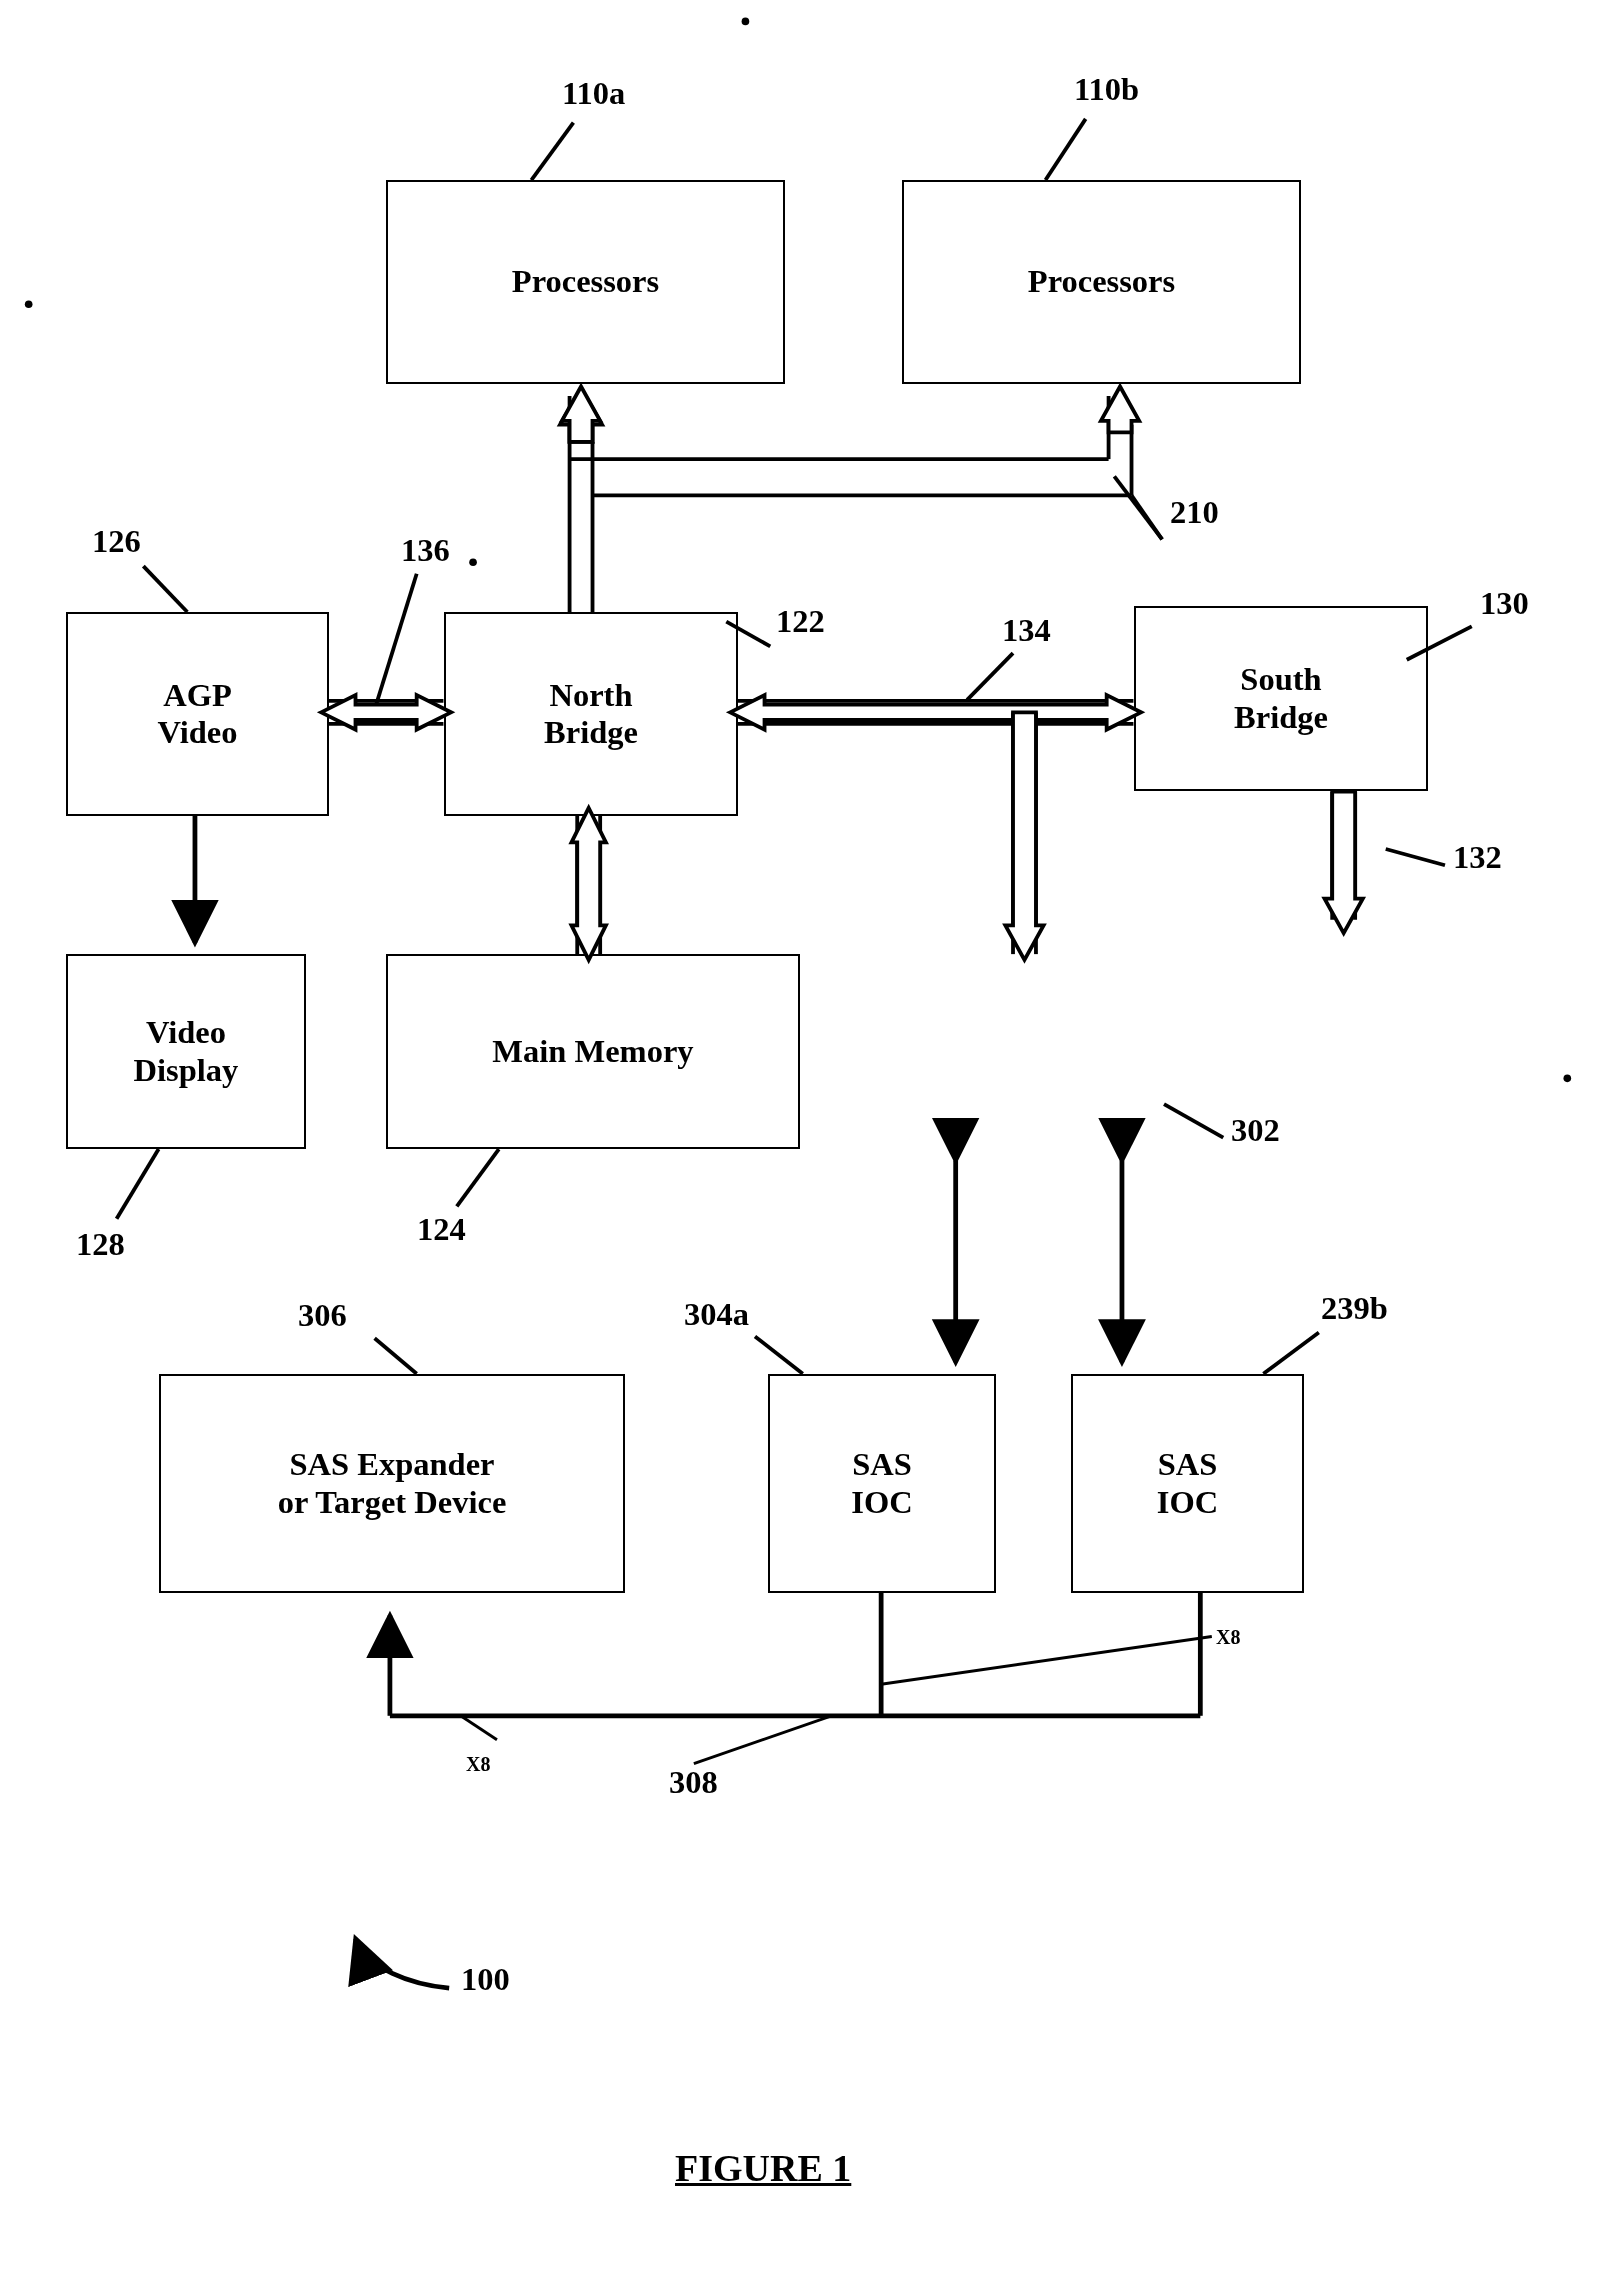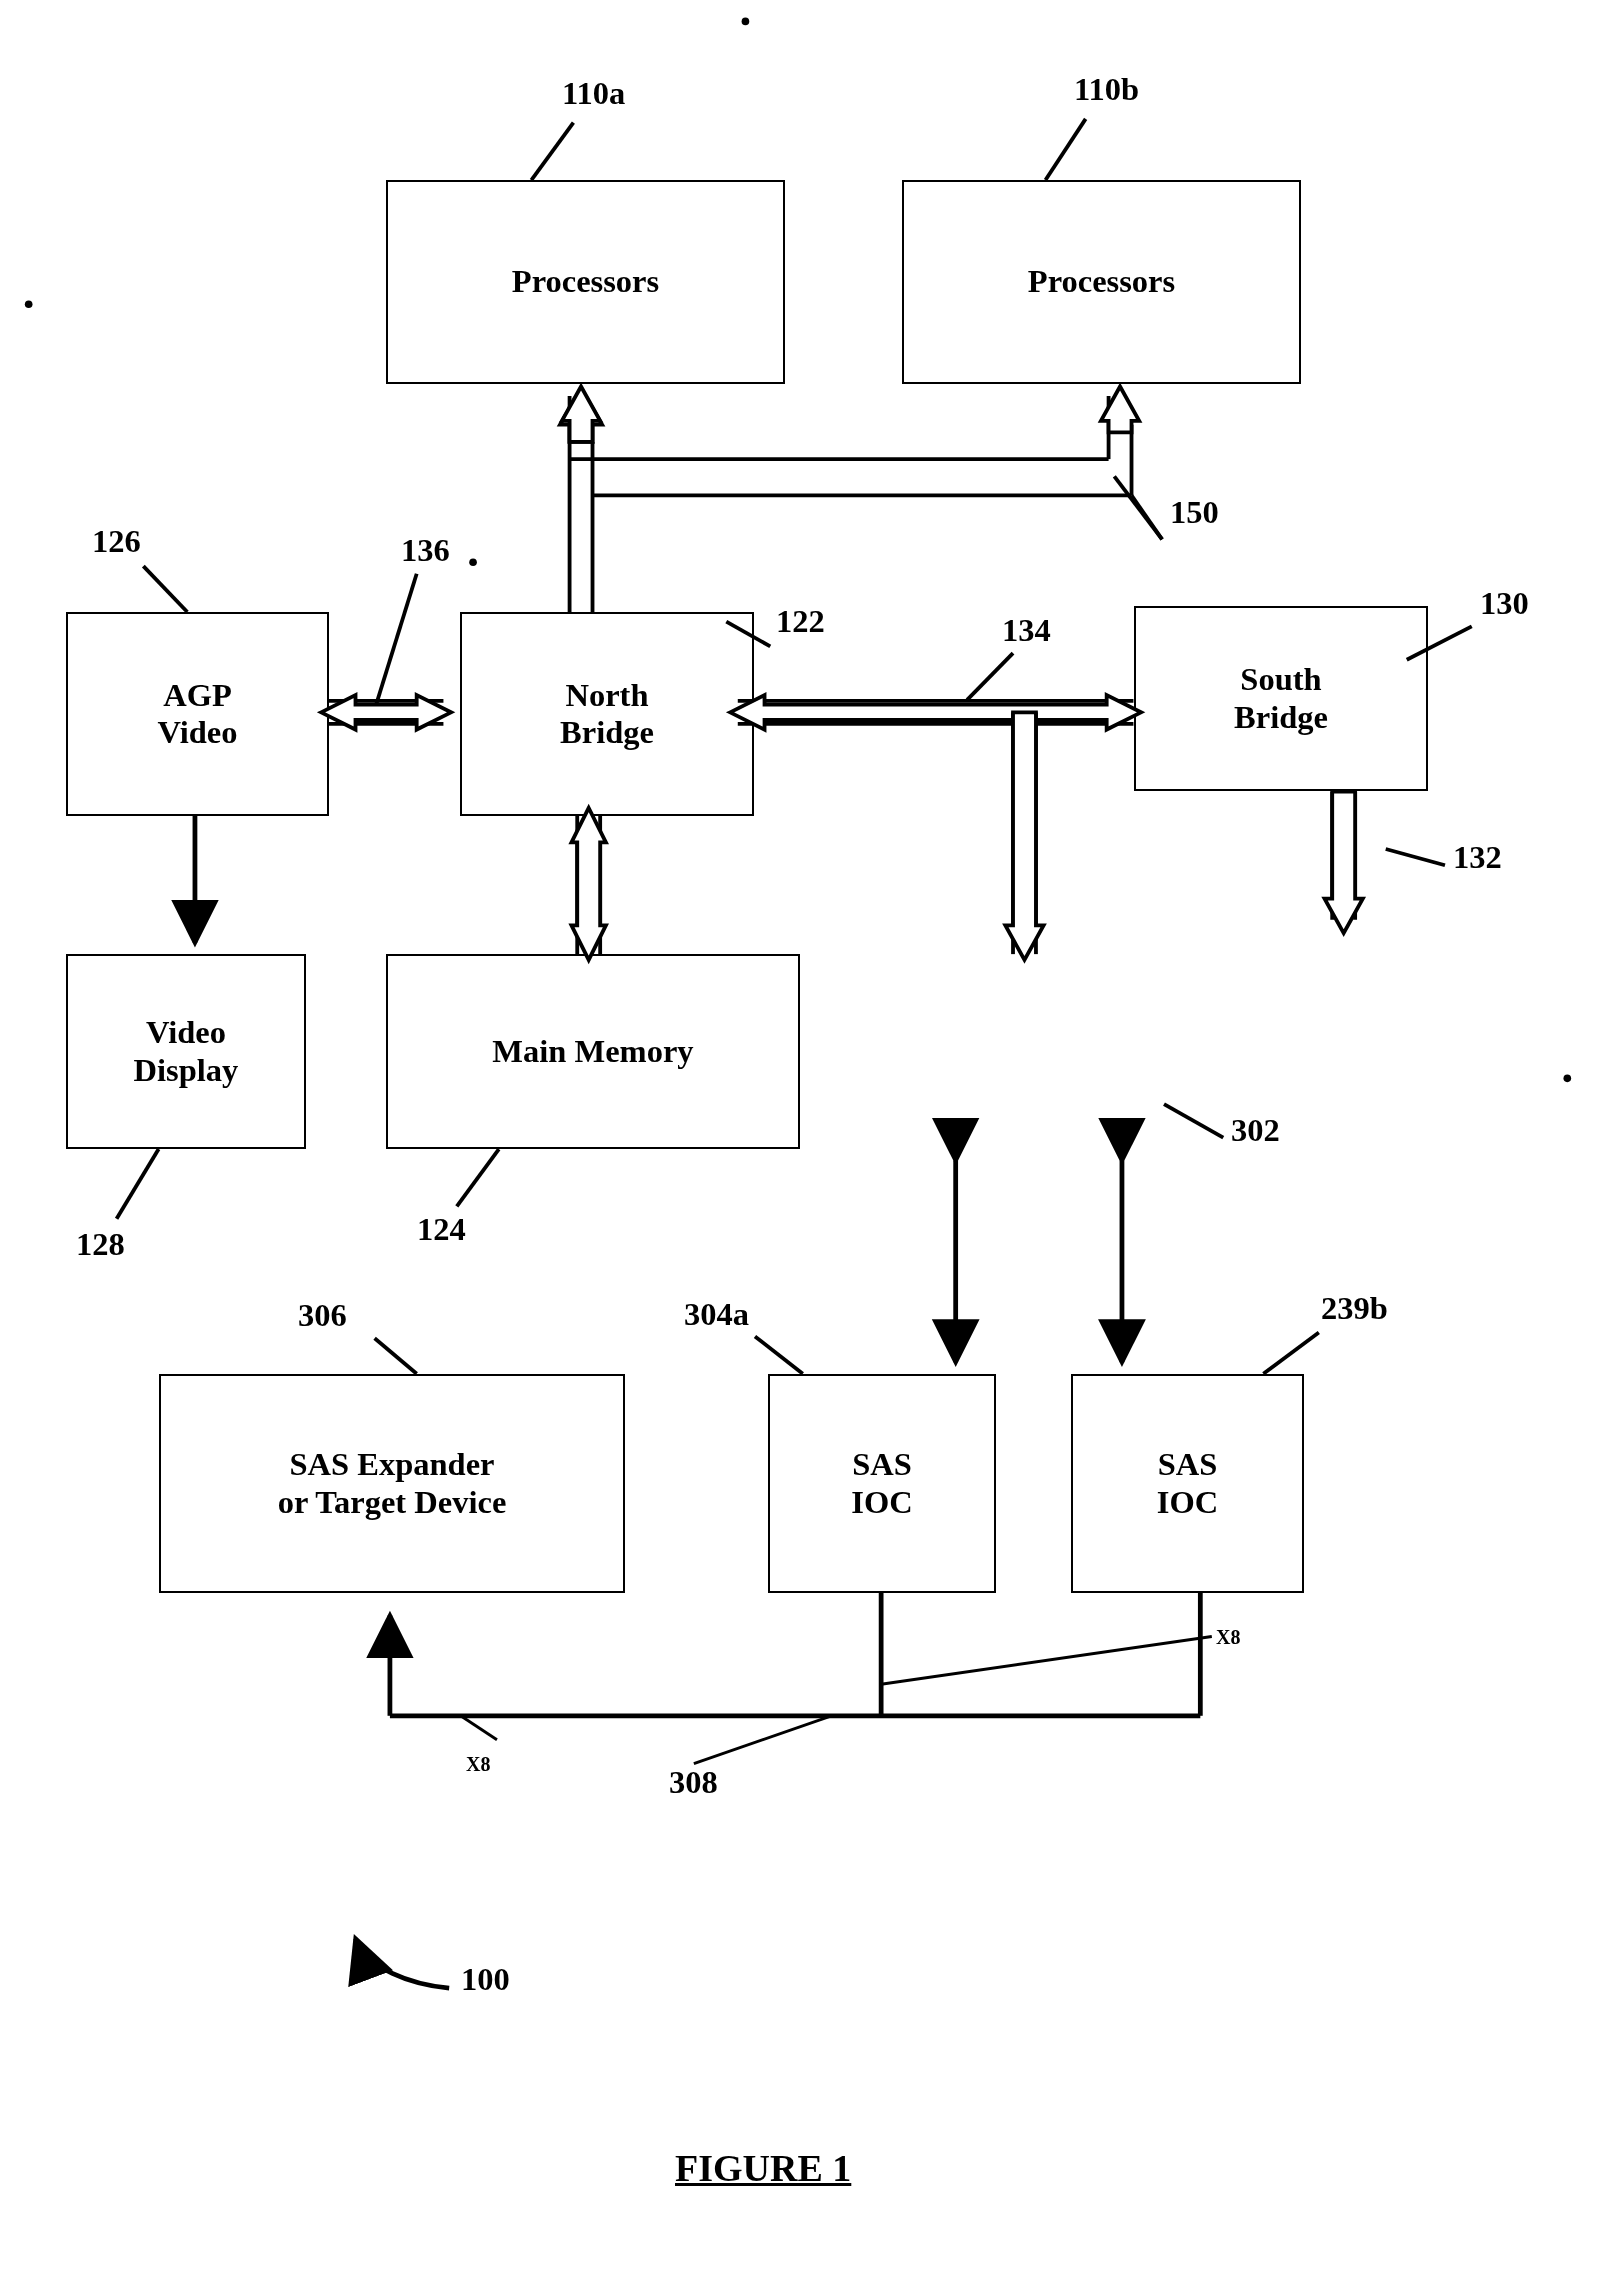--- a/index.html
+++ b/index.html
@@ -79,21 +79,21 @@
 
   <div class="box" style="left:902px; top:180px; width:399px; height:204px;">
     <span>Processors</span>
   </div>
 
   <div class="box" style="left:66px; top:612px; width:263px; height:204px; flex-direction:column;">
     <span class="box-line2">AGP</span>
     <span class="box-line2">Video</span>
   </div>
 
-  <div class="box" style="left:444px; top:612px; width:294px; height:204px; flex-direction:column;margin-left:16px;">
+  <div class="box" style="left:444px; top:612px; width:294px; height:204px; flex-direction:column;">
     <span class="box-line2">North</span>
     <span class="box-line2">Bridge</span>
   </div>
 
   <div class="box" style="left:1134px; top:606px; width:294px; height:185px; flex-direction:column;">
     <span class="box-line2">South</span>
     <span class="box-line2">Bridge</span>
   </div>
 
   <div class="box" style="left:66px; top:954px; width:240px; height:195px; flex-direction:column;">
@@ -116,21 +116,21 @@
     <span class="box-line2">IOC</span>
   </div>
 
   <div class="box" style="left:1071px; top:1374px; width:233px; height:219px; flex-direction:column;">
     <span class="box-line2">SAS</span>
     <span class="box-line2">IOC</span>
   </div>
 
   <div class="ref" style="left:562px; top:75px;">110a</div>
   <div class="ref" style="left:1074px; top:71px;">110b</div>
-  <div class="ref" style="left:1170px; top:494px;">150</div>
+  <div class="ref" style="left:1170px; top:494px;">210</div>
   <div class="ref" style="left:92px; top:523px;">126</div>
   <div class="ref" style="left:401px; top:532px;">136</div>
   <div class="ref" style="left:776px; top:603px;">122</div>
   <div class="ref" style="left:1002px; top:612px;text-align:right;">134</div>
   <div class="ref" style="left:1480px; top:585px;">130</div>
   <div class="ref" style="left:1453px; top:839px;">132</div>
   <div class="ref" style="left:76px; top:1226px;">128</div>
   <div class="ref" style="left:417px; top:1211px;">124</div>
   <div class="ref" style="left:1231px; top:1112px;">302</div>
   <div class="ref" style="left:298px; top:1297px;">306</div>

